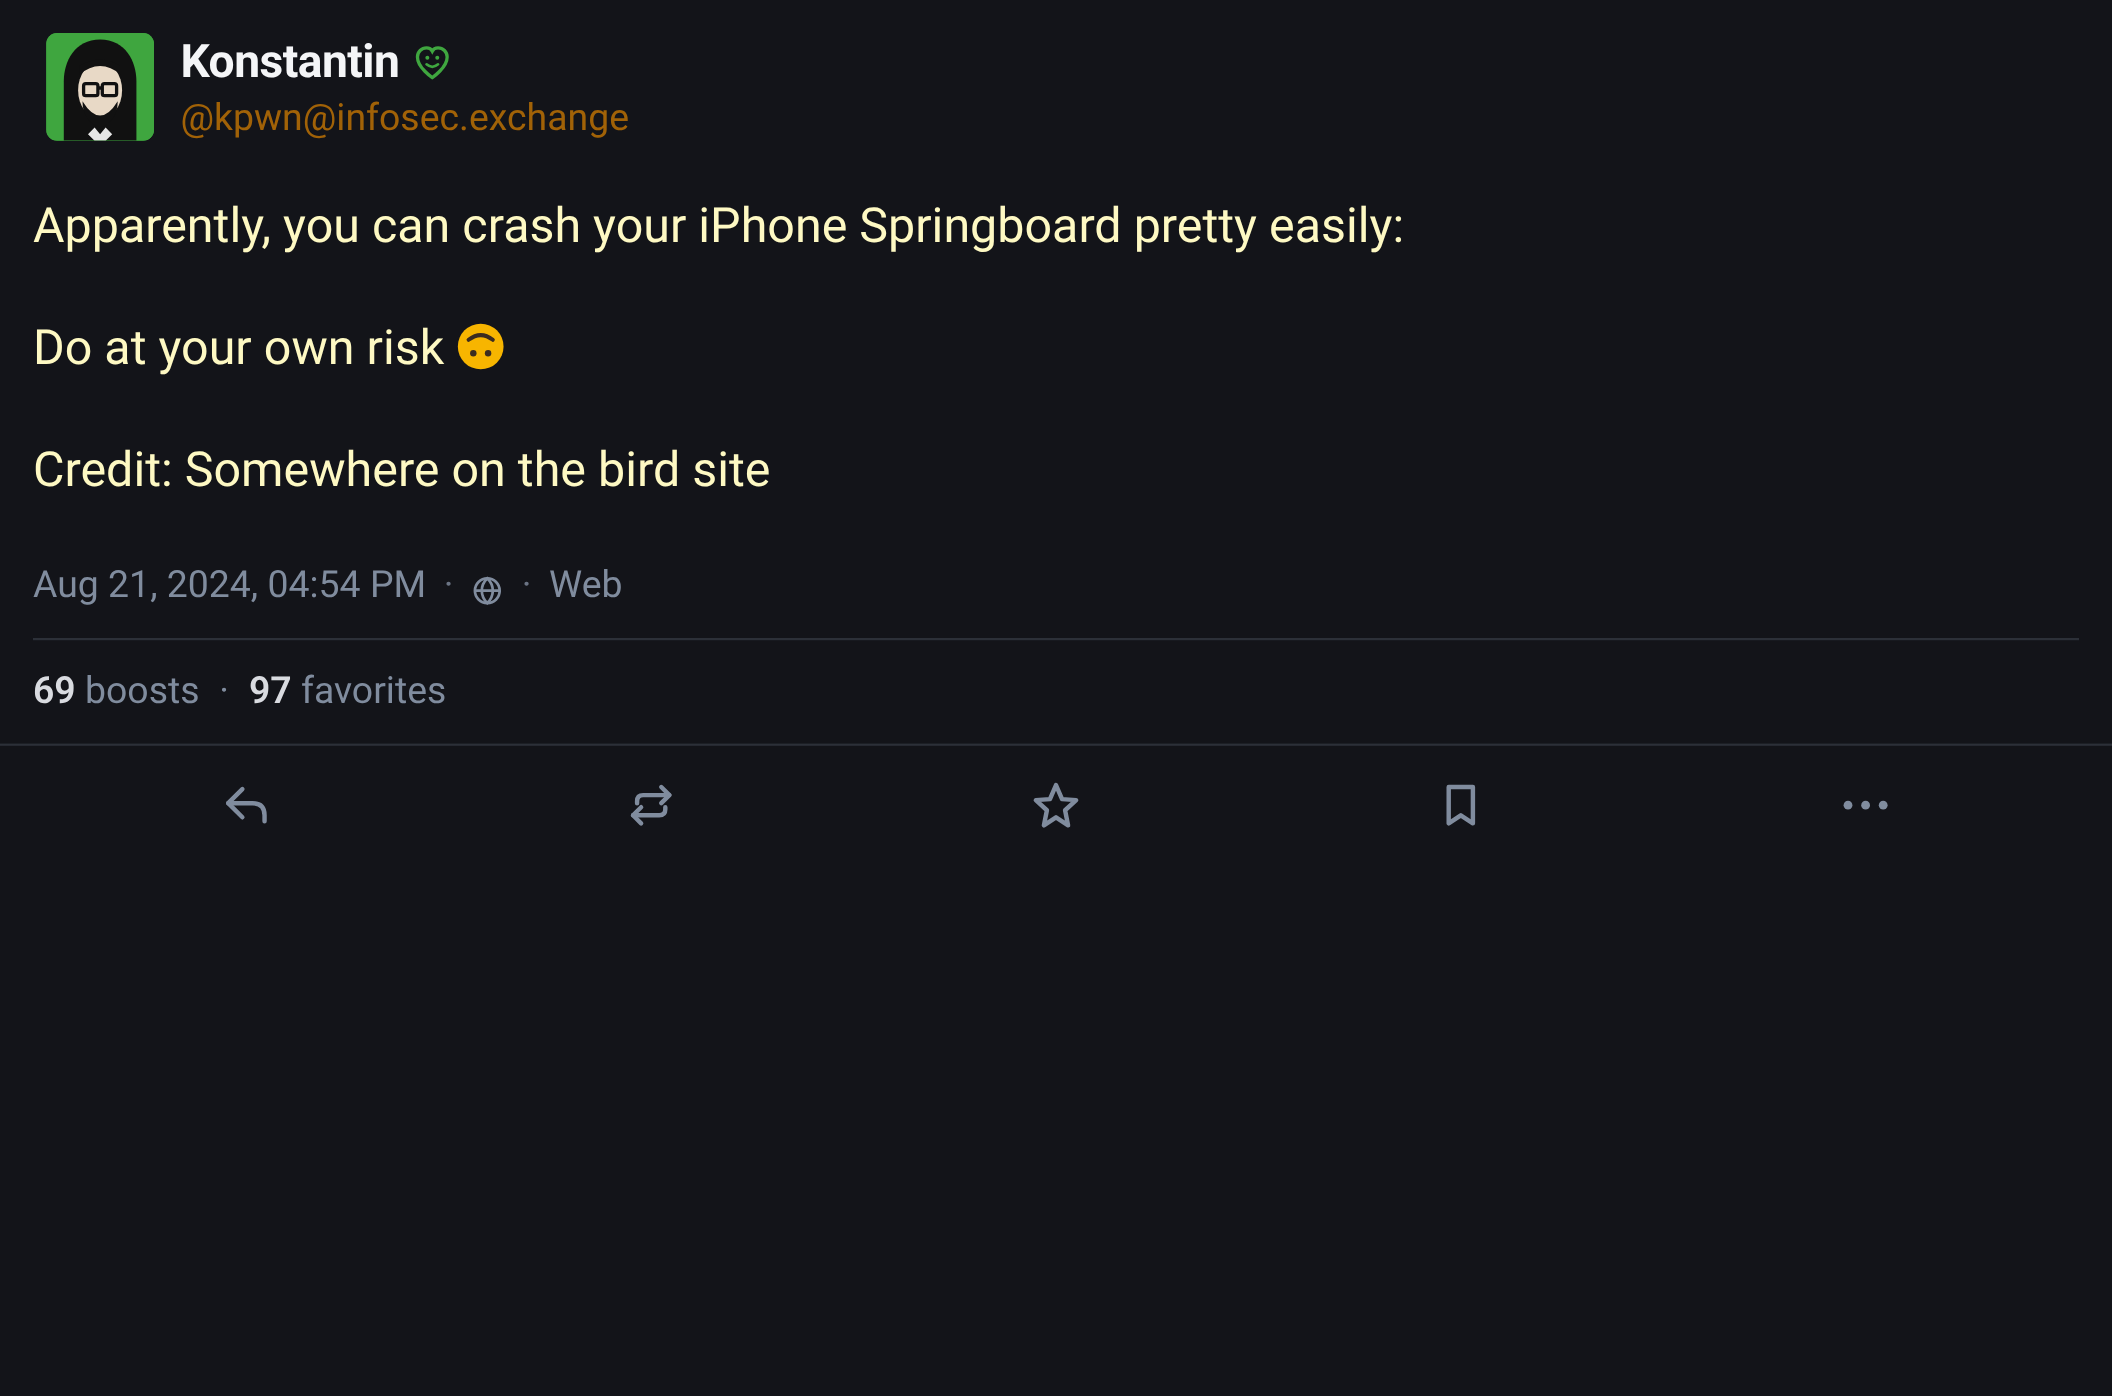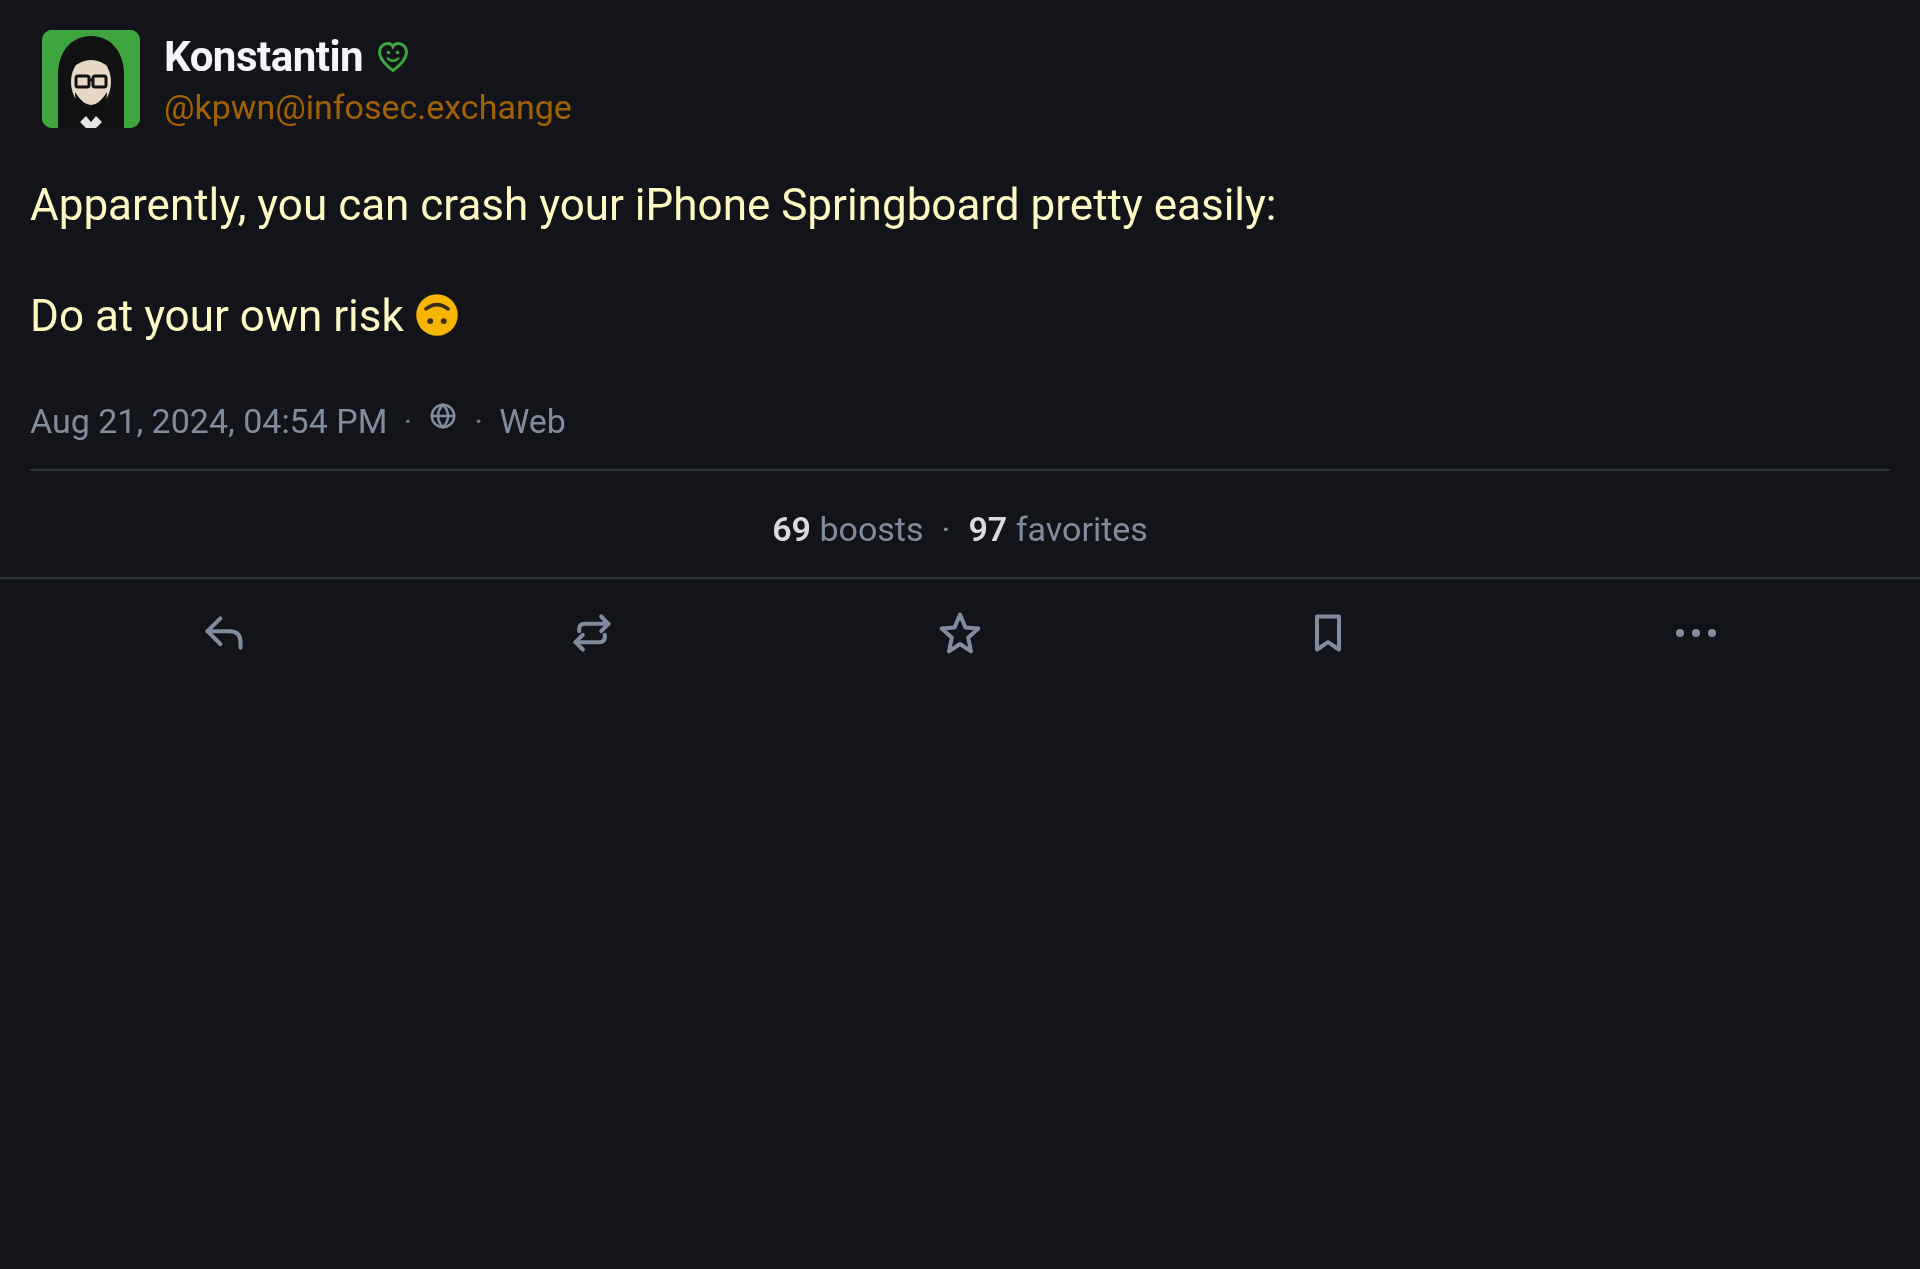--- a/index.html
+++ b/index.html
@@ -66,38 +66,37 @@
   .content p + p { margin-top: 1.2em; }
   .emoji-inline {
     display: inline-block;
     vertical-align: -0.15em;
     width: 1em;
     height: 1em;
   }
   .emoji-inline svg { width: 100%; height: 100%; display: block; }
   .meta {
     display: flex;
-    align-items: flex-start;
+    align-items: flex-end;
     gap: 16px;
     font-size: 34px;
     color: #808c9e;
     padding-bottom: 28px;
     border-bottom: 2px solid #2c3038;
   }
   .meta .dot { color: #6b7484; }
   .globe-icon { width: 30px; height: 30px; display: inline-flex; }
   .globe-icon svg { width: 100%; height: 100%; color: #808c9e; }
   .stats {
     display: flex;
     align-items: center;
     gap: 18px;
     font-size: 34px;
     color: #808c9e;
-    padding: 38px 0 28px 0;
-    justify-content: center;
+    padding: 26px 0 28px 0;
   }
   .stats .num { color: #d9dbe0; font-weight: 600; }
   .actions-bar {
     border-top: 2px solid #2c3038;
     display: flex;
     align-items: center;
     justify-content: space-around;
     padding: 22px 40px 14px 40px;
     margin: 0 -30px;
   }
@@ -166,20 +165,21 @@
     <p>
       <span>Do at your own risk </span><span class="emoji-inline">
         <svg viewBox="0 0 36 36">
           <circle cx="18" cy="18" r="17" fill="#f7b500"></circle>
           <circle cx="12.5" cy="23" r="2.4" fill="#3b2c20"></circle>
           <circle cx="23.5" cy="23" r="2.4" fill="#3b2c20"></circle>
           <path d="M9 13 Q18 6 27 13" stroke="#3b2c20" stroke-width="3" fill="none" stroke-linecap="round"></path>
         </svg>
       </span>
     </p>
+    <p>Credit: Somewhere on the bird site</p>
   </div>
 
   <div class="meta">
     <span>Aug 21, 2024, 04:54 PM</span>
     <span class="dot">·</span>
     <span class="globe-icon">
       <svg viewBox="0 0 24 24" fill="none" stroke="currentColor" stroke-width="2">
         <circle cx="12" cy="12" r="9"></circle>
         <path d="M3 12 H21"></path>
         <path d="M12 3 C15 6 16 9 16 12 C16 15 15 18 12 21 C9 18 8 15 8 12 C8 9 9 6 12 3 Z"></path>

